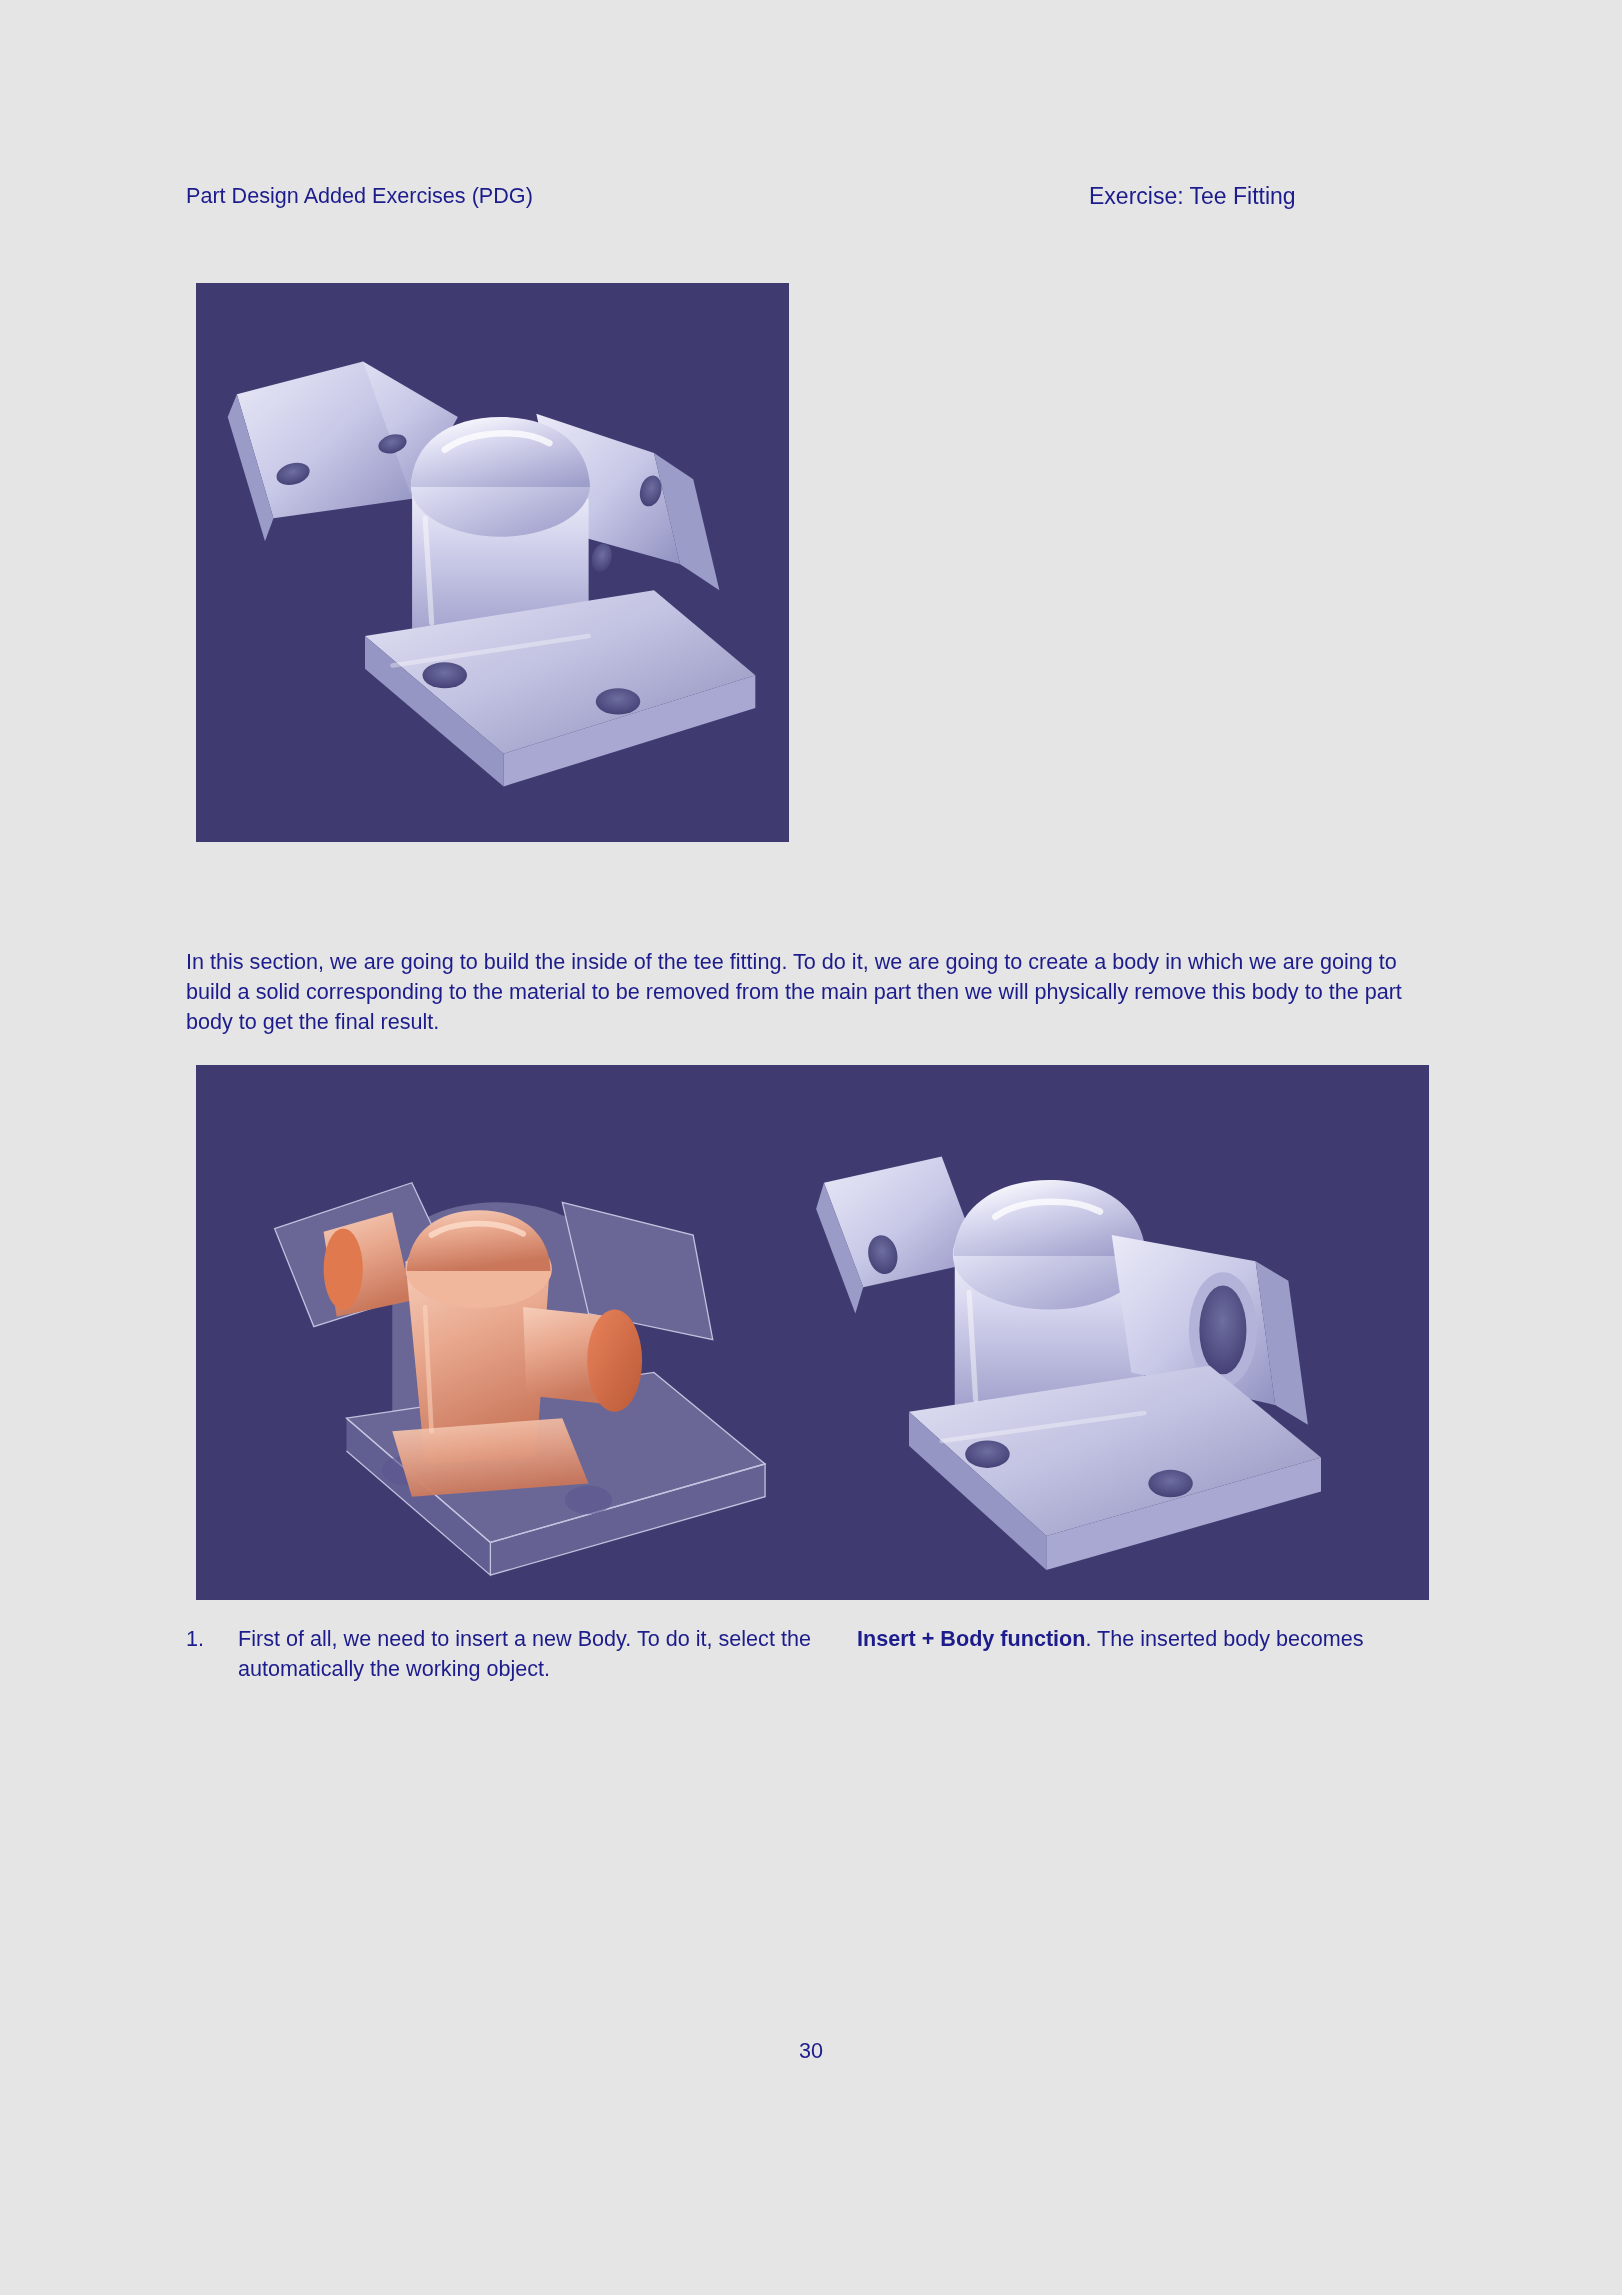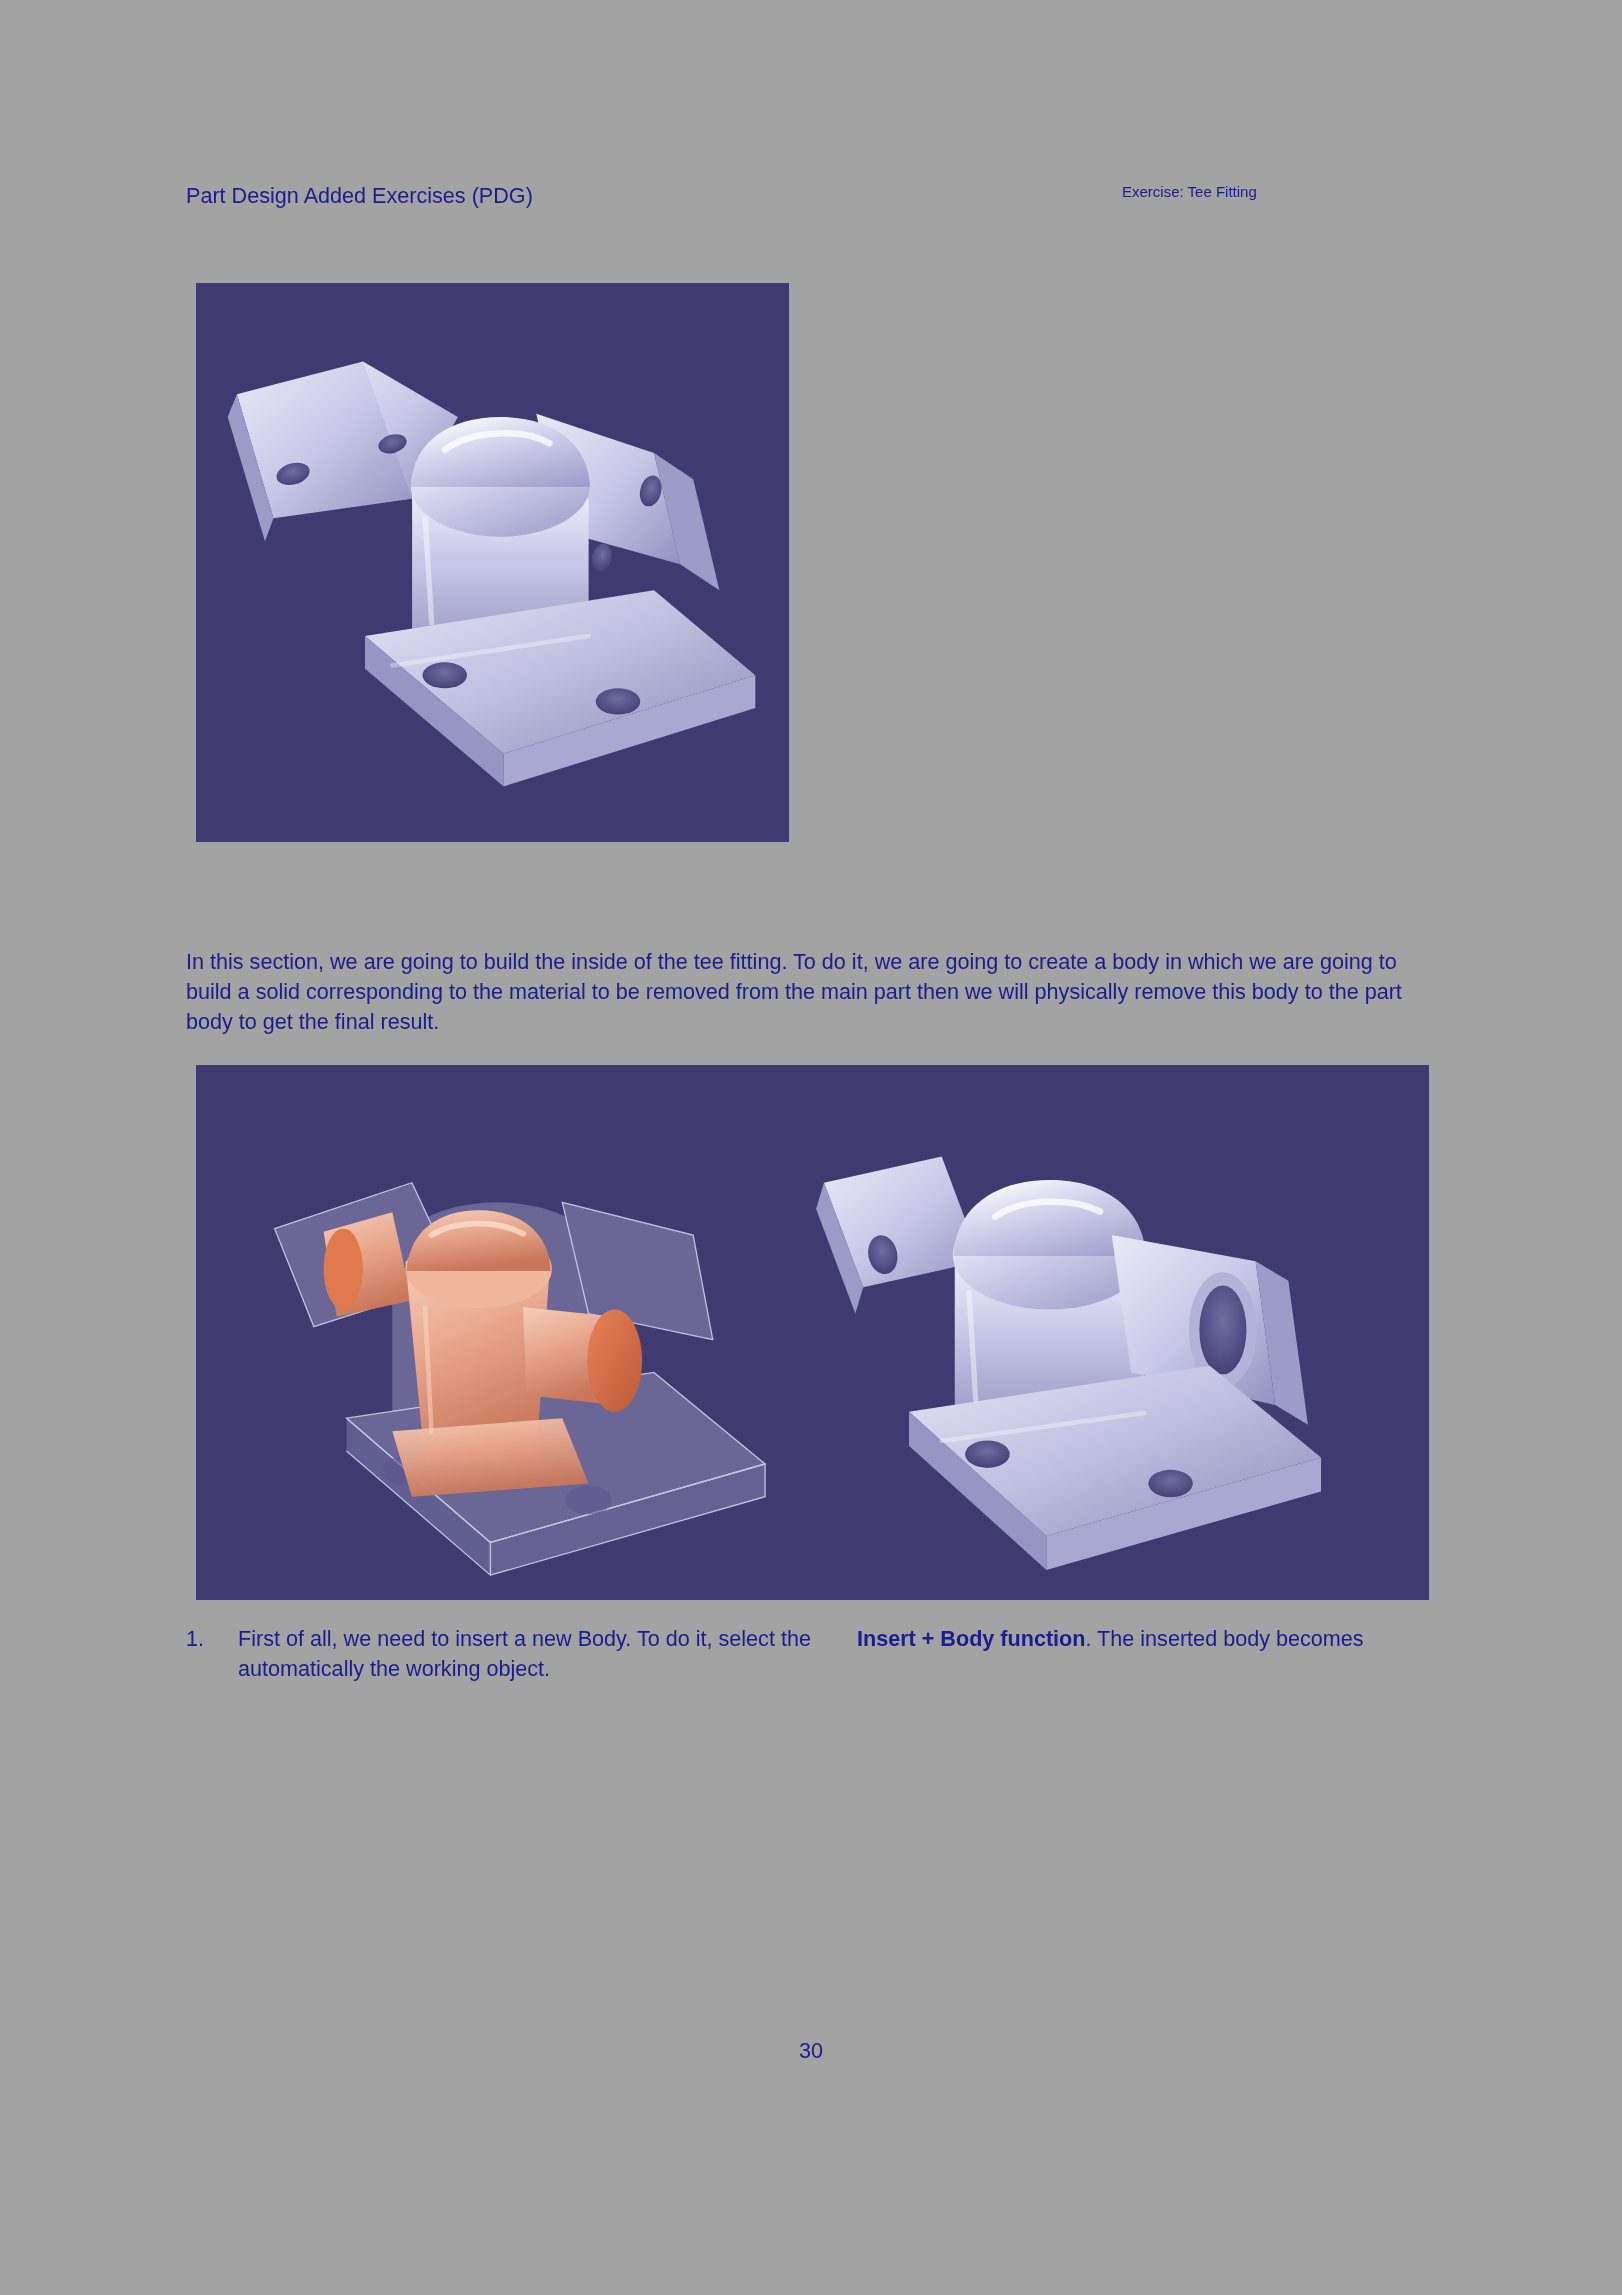--- a/index.html
+++ b/index.html
@@ -13,21 +13,21 @@
     font-family: "Liberation Sans", sans-serif;
     color: #1c1c8c;
     position: relative;
     overflow: hidden;
   }
   .page {
     position: absolute;
     left: 0; top: 0;
     width: 1622px;
     height: 2295px;
-    background: #a3a3a3;
+    background: #e5e5e5;
   }
   .content {
     position: absolute;
     left: 186px;
     top: 183px;
     width: 1243px;
   }
   
   .header {
     position: relative;
@@ -37,23 +37,23 @@
   .header .left {
     position: absolute;
     left: 0;
     top: 0;
     font-size: 21.6px;
     color: #1c1c8c;
     white-space: nowrap;
   }
   .header .right {
     position: absolute;
-    left: 936px;
+    left: 903px;
     top: 0;
-    font-size: 15px;
+    font-size: 23px;
     color: #1c1c8c;
     white-space: nowrap;
     text-align: center;
   }
 
   
   .fig1 {
     position: absolute;
     left: 196px;
     top: 283px;

